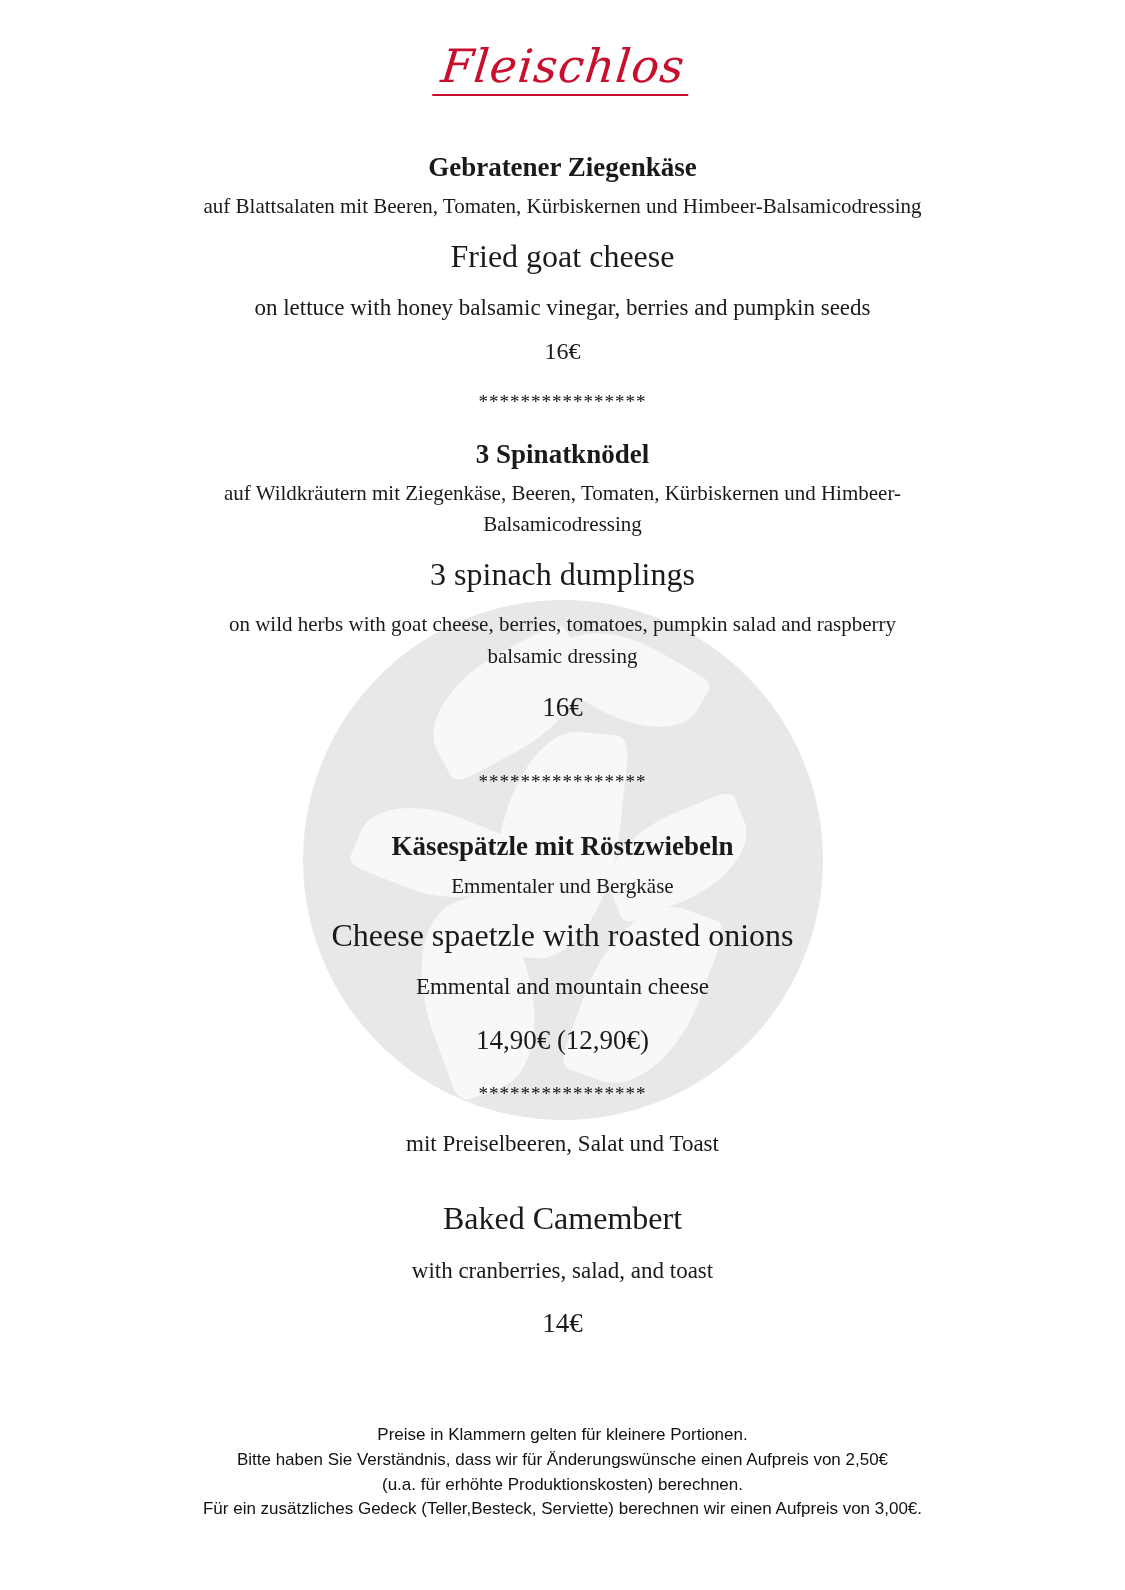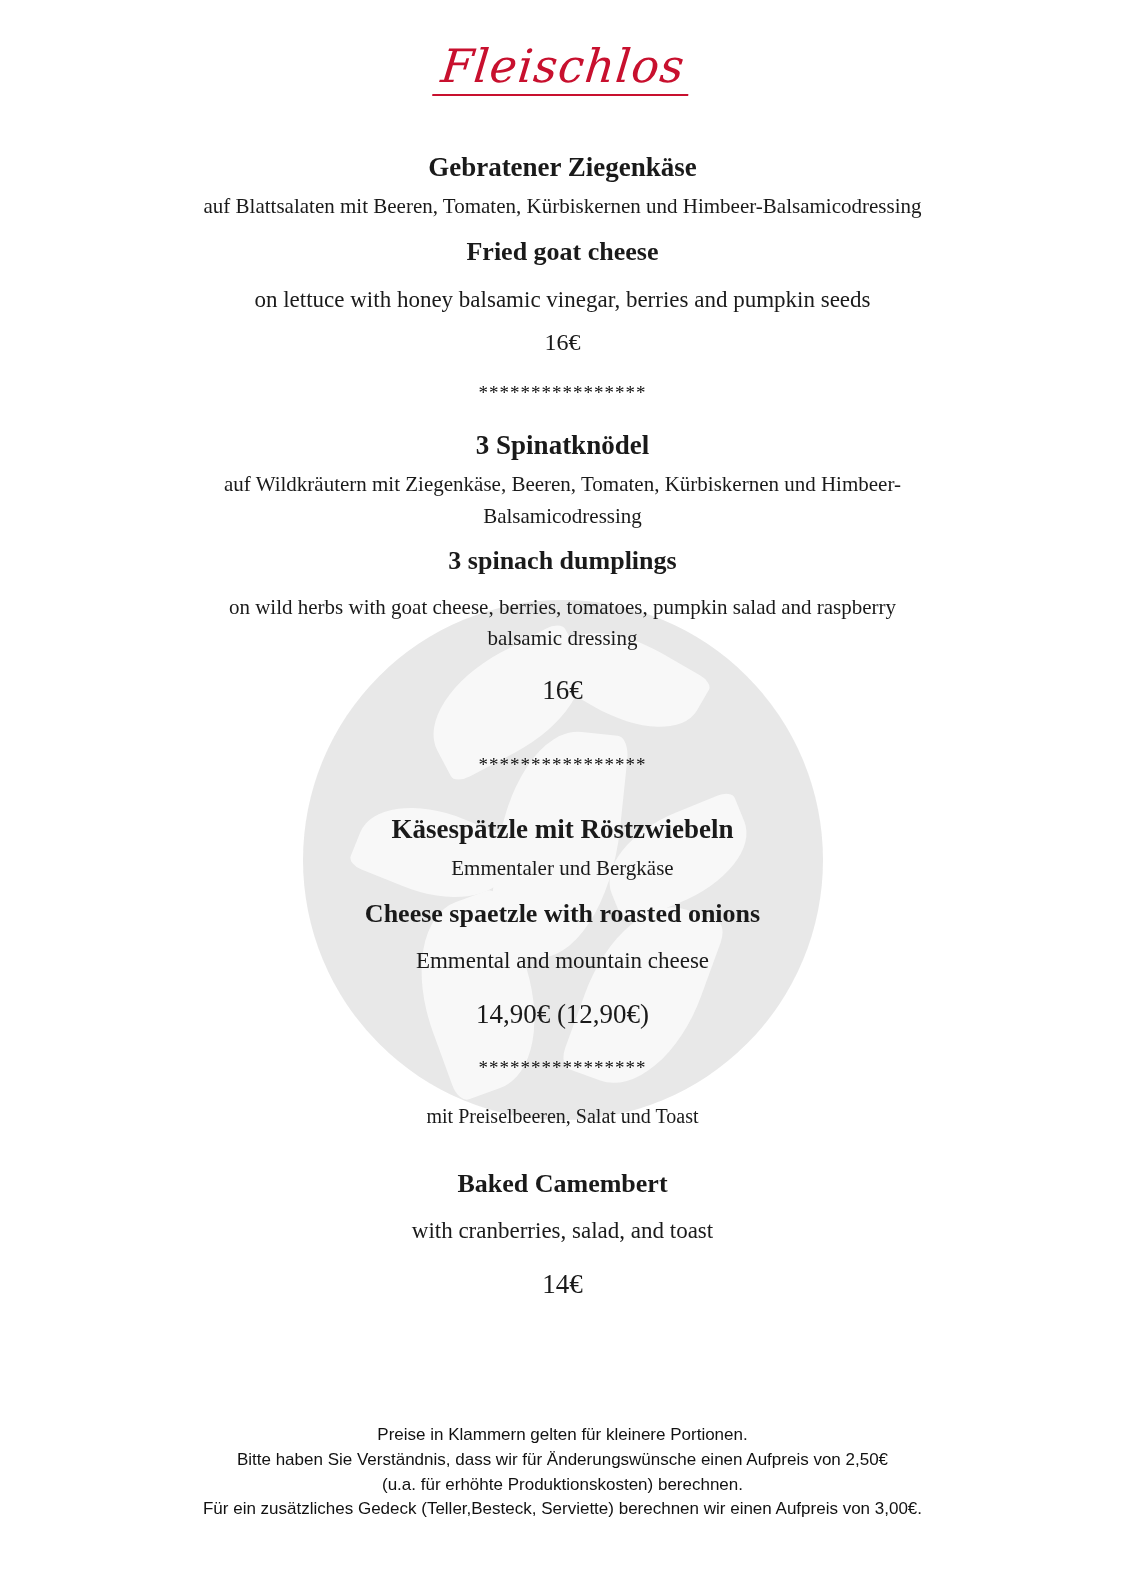--- a/index.html
+++ b/index.html
@@ -89,22 +89,22 @@
     line-height: 1.45;
     margin: 0;
   }
   .desc-de {
     font-size: 21px;
     line-height: 1.5;
     margin: 4px auto 0 auto;
     max-width: 860px;
   }
   .name-en {
-    font-size: 26px;
-    font-weight: bold;
+    font-size: 32px;
+    font-weight: normal;
     line-height: 1.45;
     margin: 10px 0 0 0;
   }
   .desc-en {
     font-size: 23px;
     line-height: 1.5;
     margin: 12px auto 0 auto;
     max-width: 800px;
   }
   .desc-en.small {
@@ -191,21 +191,21 @@
         <p class="name-de">Käsespätzle mit Röstzwiebeln</p>
         <p class="desc-de">Emmentaler und Bergkäse</p>
         <p class="name-en">Cheese spaetzle with roasted onions</p>
         <p class="desc-en">Emmental and mountain cheese</p>
         <p class="price big">14,90€ (12,90€)</p>
       </div>
 
       <div class="sep">****************</div>
 
       <div class="item">
-        <p class="desc-de" style="font-size:20px;margin-top:10px;">mit Preiselbeeren, Salat und Toast</p>
+        <p class="desc-de" style="font-size:23px;margin-top:10px;">mit Preiselbeeren, Salat und Toast</p>
         <p class="name-en" style="margin-top:34px;">Baked Camembert</p>
         <p class="desc-en">with cranberries, salad, and toast</p>
         <p class="price big">14€</p>
       </div>
 
     </div>
   </div>
 
   <div class="footnotes">
     <p>Preise in Klammern gelten für kleinere Portionen.</p>

